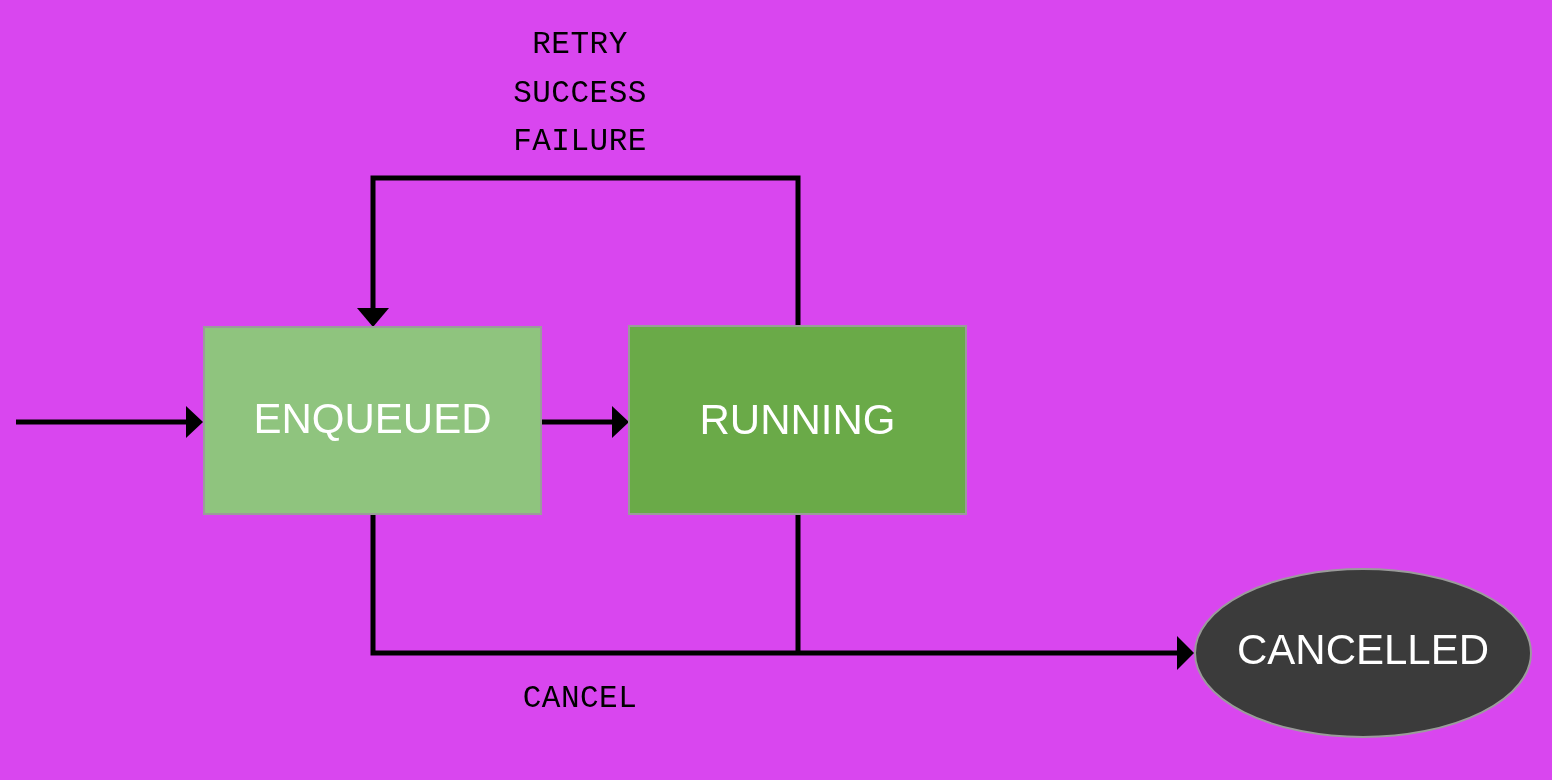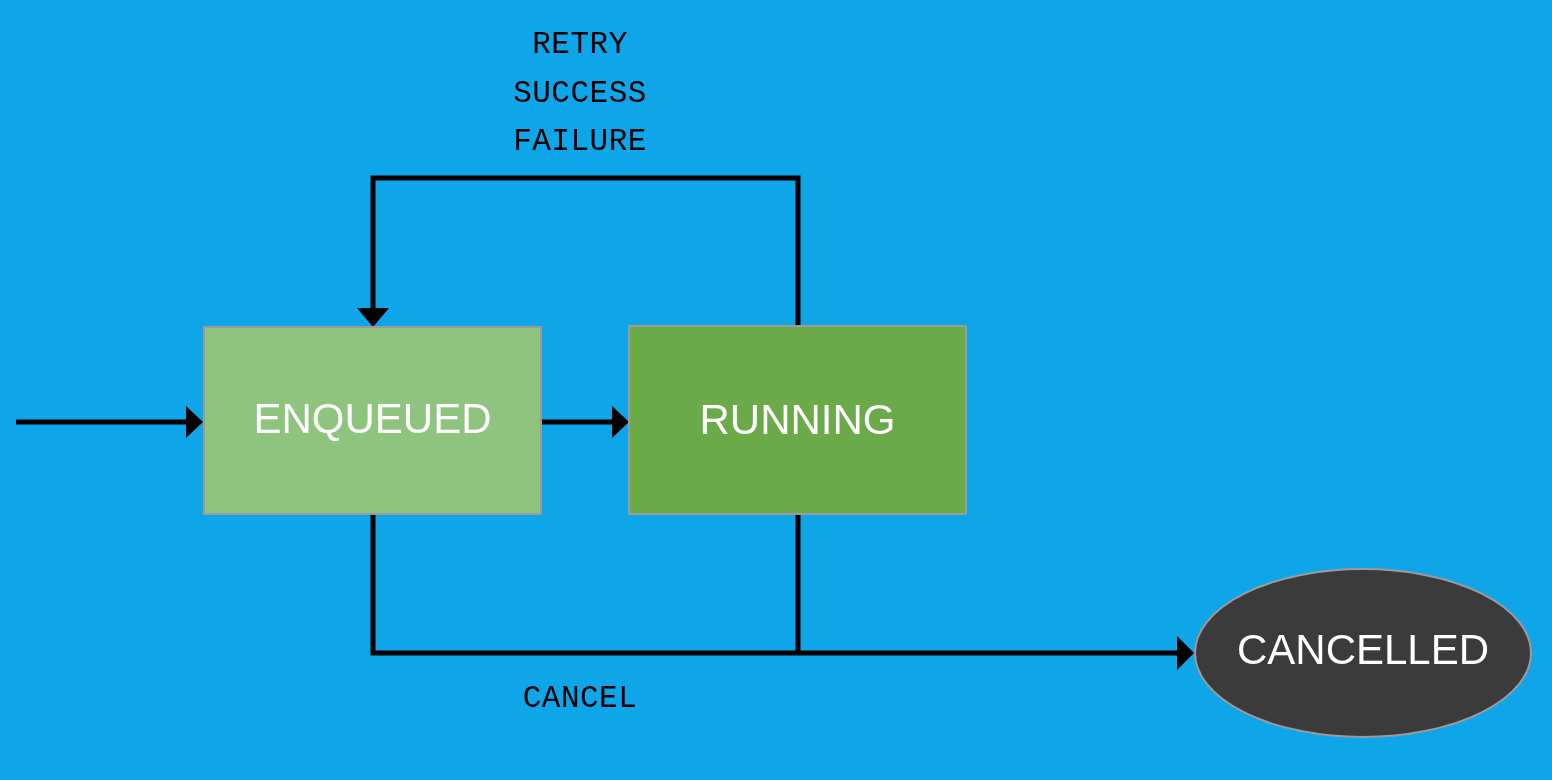--- a/index.html
+++ b/index.html
@@ -11,21 +11,21 @@
   body {
     width: 1552px;
     height: 780px;
     overflow: hidden;
     font-family: "Liberation Sans", sans-serif;
   }
   #diagram-root {
     position: relative;
     width: 1552px;
     height: 780px;
-    background: #0ea5e9;
+    background: #d946ef;
   }
   svg#diagram-canvas {
     position: absolute;
     top: 0;
     left: 0;
     width: 1552px;
     height: 780px;
     display: block;
   }
   .node-shape {

